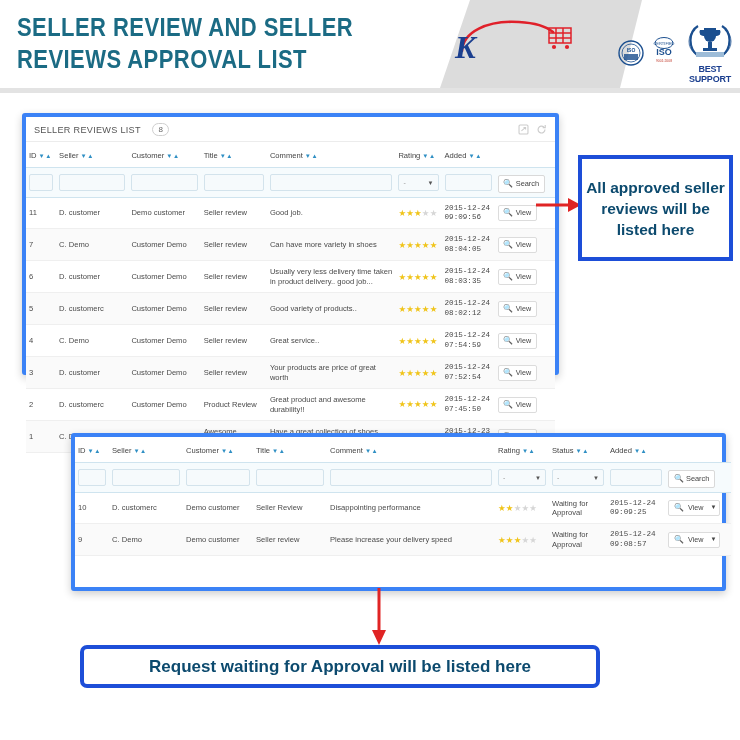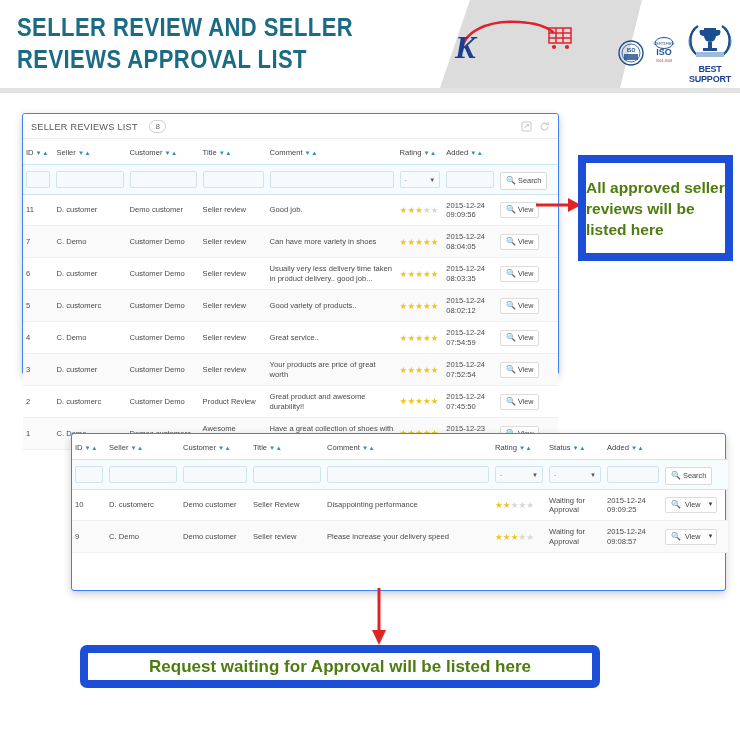--- a/index.html
+++ b/index.html
@@ -67,21 +67,21 @@
     position:absolute; left:70px; top:46px; width:60px;
     text-align:center; font-size:9px; font-weight:bold; color:#1b3f8f;
     font-family:"Liberation Sans Narrow","Liberation Sans",sans-serif;
     letter-spacing:-0.2px;
   }
 
   
   .panel {
     position:absolute;
     background:#ffffff;
-    border:1px solid #3b82f6;
+    border:4px solid #3b82f6;
     border-radius:3px;
     box-shadow: 0 3px 9px rgba(0,0,0,0.20);
   }
   #panel-approved { left:22px; top:113px; width:537px; height:262px; }
   #panel-pending  { left:71px; top:433px; width:655px; height:158px; }
 
   .panel-head {
     position:relative; height:25px;
     border-bottom:1px solid #ececec;
     padding:0 8px;
@@ -139,44 +139,45 @@
     background:#fff; font-size:7.4px; color:#444;
     white-space:nowrap;
   }
 
   .data-row td {
     font-size:7.6px; color:#4a4a4a;
     padding:6px 3px; border-bottom:1px solid #efefef;
     line-height:1.25;
   }
   .data-row.alt td { background:#fafafa; }
-  .cell-date { font-size:7.1px; color:#555; white-space:pre-line; line-height:1.3; }
+  .cell-date { font-size:7.1px; color:#555; white-space:pre-line; line-height:1.3;font-family:Liberation Mono, monospace; }
 
   .stars { font-size:8.5px; letter-spacing:0.2px; white-space:nowrap; }
   .st-on { color:#f0c419; }
   .st-off { color:#d6d6d6; }
 
   .btn-view {
     display:inline-flex; align-items:center; gap:2px;
     height:16px; padding:0 5px;
     border:1px solid #dcdcdc; border-radius:2px;
     background:#fff; font-size:7.2px; color:#444; white-space:nowrap;
   }
   .btn-view.split { padding-right:3px; gap:4px; }
   .btn-view .vcaret { font-size:6px; color:#444; margin-left:3px; }
   .mag { font-size:8px; color:#333; }
 
   
   .callout {
     position:absolute;
-    border:8px solid #1d4ed8;
+    border:4px solid #1d4ed8;
     background:#ffffff;
     display:flex; align-items:center; justify-content:center;
+    text-align:center;
     font-weight:bold;
-    color:#4d7c0f;
+    color:#0c4a6e;
   }
   #callout-approved {
     left:578px; top:155px; width:155px; height:106px;
     font-size:15.5px; line-height:21px;
   }
   #callout-pending {
     left:80px; top:645px; width:520px; height:43px;
     font-size:17px;
     border-radius:7px;
   }

